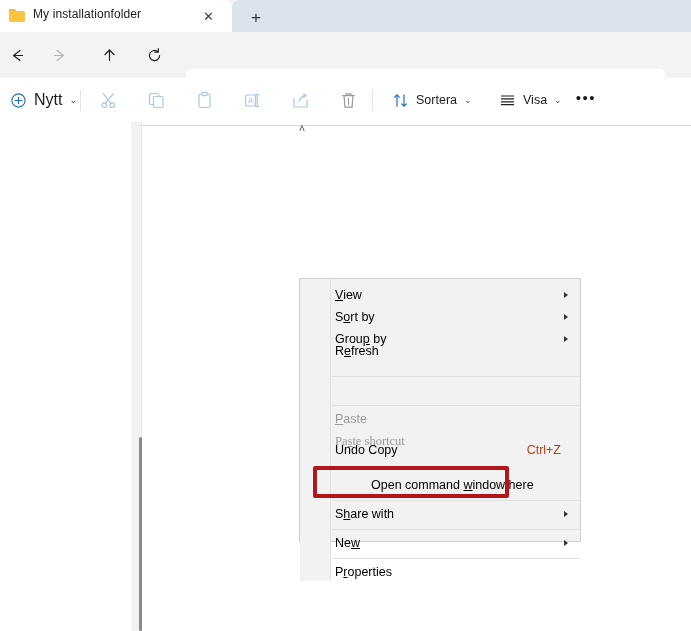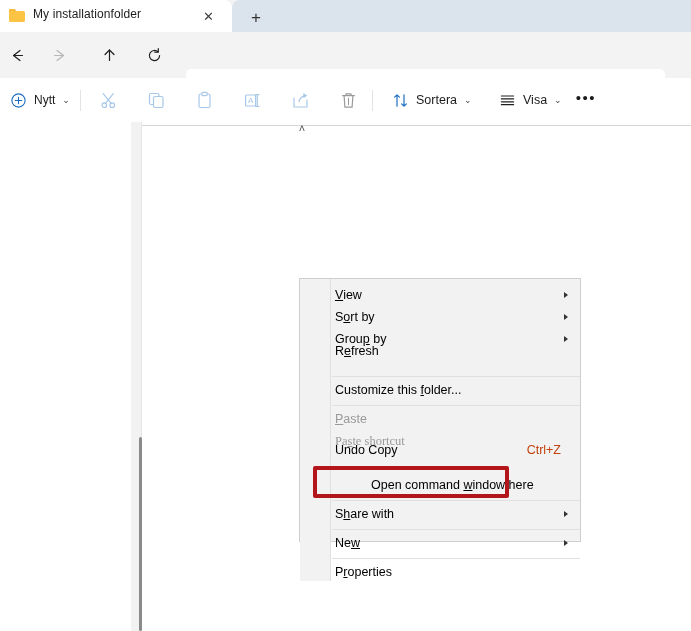--- a/index.html
+++ b/index.html
@@ -142,21 +142,21 @@
   }
   .cmd-new {
     position: absolute;
     left: 4px; top: 7px;
     height: 30px;
     display: flex; align-items: center;
     padding: 0 8px 0 6px;
     border-radius: 4px;
   }
   .cmd-new .plusicon { width: 17px; height: 17px; margin-right: 7px; }
-  .cmd-new .lbl { font-size: 12px; color: #1b1b1b; }
+  .cmd-new .lbl { font-size: 16px; color: #1b1b1b; }
   .cmd-new .caret { margin-left: 7px; font-size: 9px; color: #444; }
 
   .cmd-sep {
     position: absolute;
     top: 12px;
     width: 1px; height: 21px;
     background: #e3e3e3;
   }
   .cmd-sep-1 { left: 80px; }
   .cmd-sep-2 { left: 372px; }
@@ -471,23 +471,20 @@
         <span class="txt">S<span class="mn">o</span>rt by</span>
         <span class="submenu-arrow"></span>
       </div>
       <div class="ctx-item" style="top: 49px;">
         <span class="txt">Grou<span class="mn">p</span> by</span>
         <span class="submenu-arrow"></span>
       </div>
       <div class="ctx-item" style="top: 61px; text-align: center;">
         <span class="txt">R<span class="mn">e</span>fresh</span>
       </div>
-      <div class="ctx-item" style="top: 100px;">
-        <span class="txt">Customize this <span class="mn">f</span>older...</span>
-      </div>
       <div class="ctx-item disabled" style="top: 129px;">
         <span class="txt"><span class="mn">P</span>aste</span>
       </div>
       <div class="ctx-item disabled" style="top: 151px; font-family: Liberation Serif, serif;">
         <span class="txt">Pa<span class="mn">s</span>te shortcut</span>
       </div>
       <div class="ctx-item" style="top: 160px;">
         <span class="txt">Undo Copy</span>
         <span class="accel">Ctrl+Z</span>
       </div>

